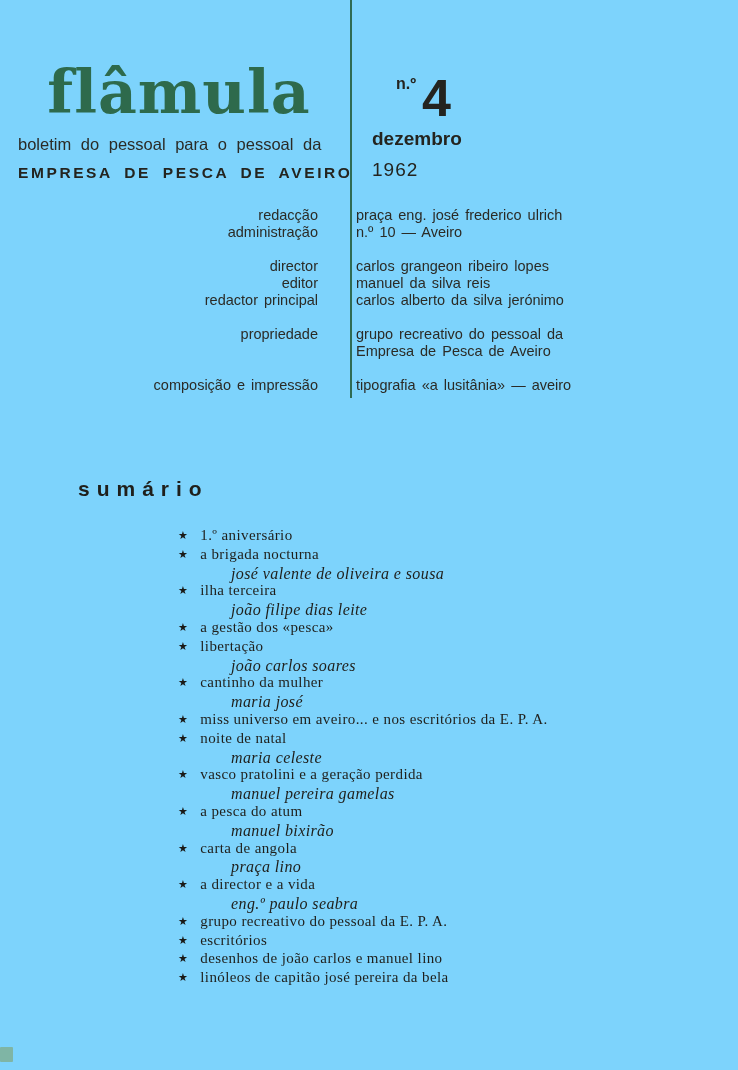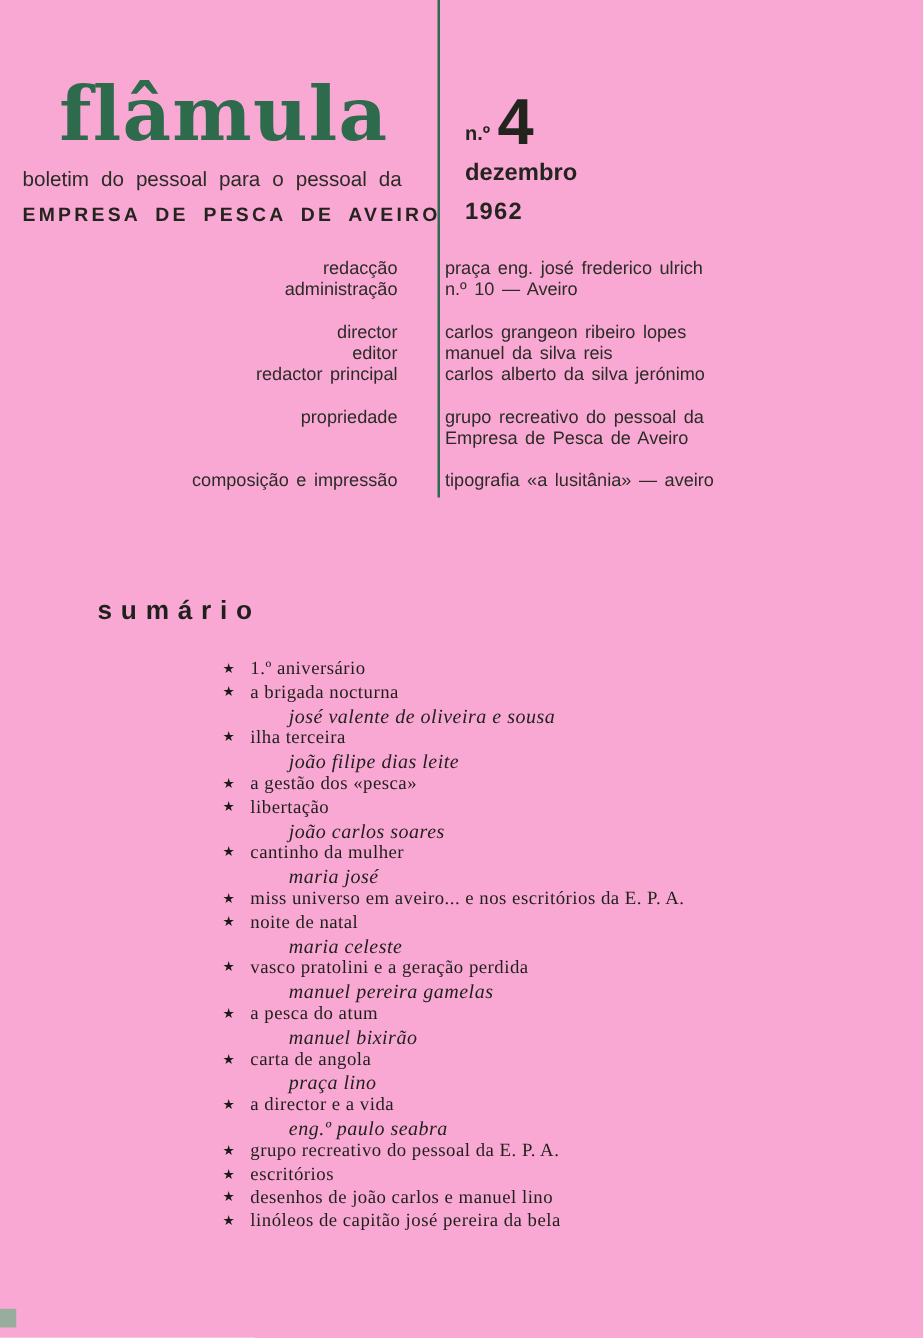--- a/index.html
+++ b/index.html
@@ -1,20 +1,20 @@
 <!DOCTYPE html>
 <html lang="pt"><head>
 <meta charset="utf-8">
 <style>
   html,body{margin:0;padding:0;background:#e8e8e0;}
   .page{
     position:relative;
     width:738px;height:1070px;
     margin:0 auto;
-    background:#f9a8d4;
+    background:#7dd3fc;
     overflow:hidden;
     font-family:"Liberation Sans", sans-serif;
     color:#24241f;
   }
   
   .divider{
     position:absolute;left:350px;top:0;width:2px;height:398px;
     background:#2f6b53;
   }
   .mast-left{position:absolute;left:18px;top:62px;width:322px;}
@@ -38,28 +38,28 @@
   }
   .mag-sub2{
     font-size:15.5px;
     font-weight:bold;
     letter-spacing:2.6px;
     word-spacing:5px;
     color:#24241f;
     white-space:nowrap;
   }
   .issue{position:absolute;left:372px;top:76px;}
-  .issue-no-line{display:flex;align-items:flex-end;margin-bottom:6px;}
+  .issue-no-line{display:flex;align-items:flex-start;margin-bottom:6px;margin-left:24px;}
   .issue-no-label{font-size:16px;font-weight:bold;line-height:16px;margin:0 6px 4px 0;}
   .issue-number{
     font-size:52px;font-weight:bold;line-height:44px;letter-spacing:0;
     font-family:"Liberation Sans", sans-serif;
   }
   .issue-month{font-size:19px;font-weight:bold;margin-top:8px;}
-  .issue-year{font-size:19px;font-weight:bold;margin-top:9px;letter-spacing:1px;}
+  .issue-year{font-size:19px;font-weight:normal;margin-top:9px;letter-spacing:1px;}
   
   .credits{position:absolute;left:0;top:207px;width:662px;}
   .credit-row{display:flex;margin-bottom:17px;}
   .credit-labels{flex:0 0 334px;text-align:right;padding-right:16px;box-sizing:border-box;}
   .credit-values{flex:1;padding-left:22px;}
   .credit-label,.credit-value{
     font-size:14.5px;line-height:17px;color:#2b2b26;word-spacing:2px;
   }
   
   .summary-heading{

